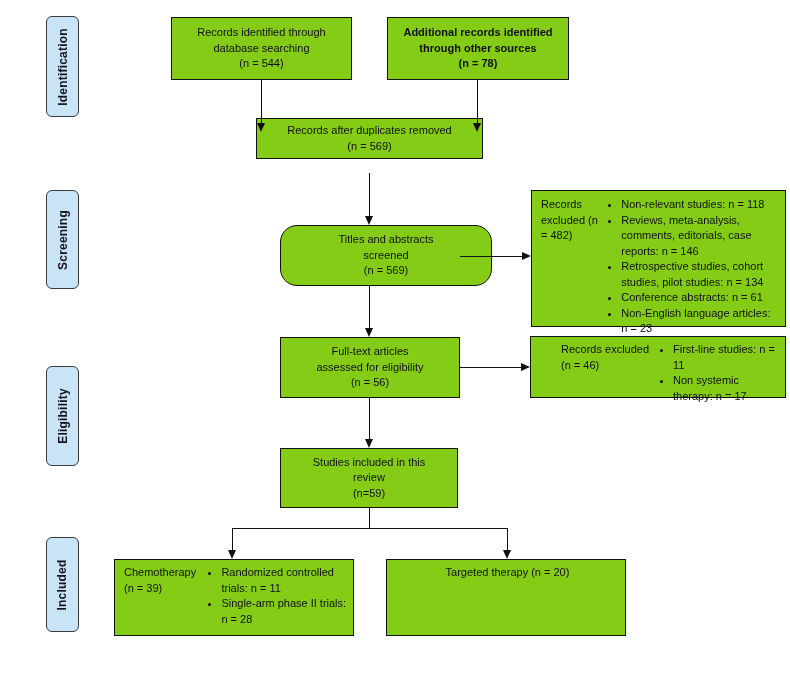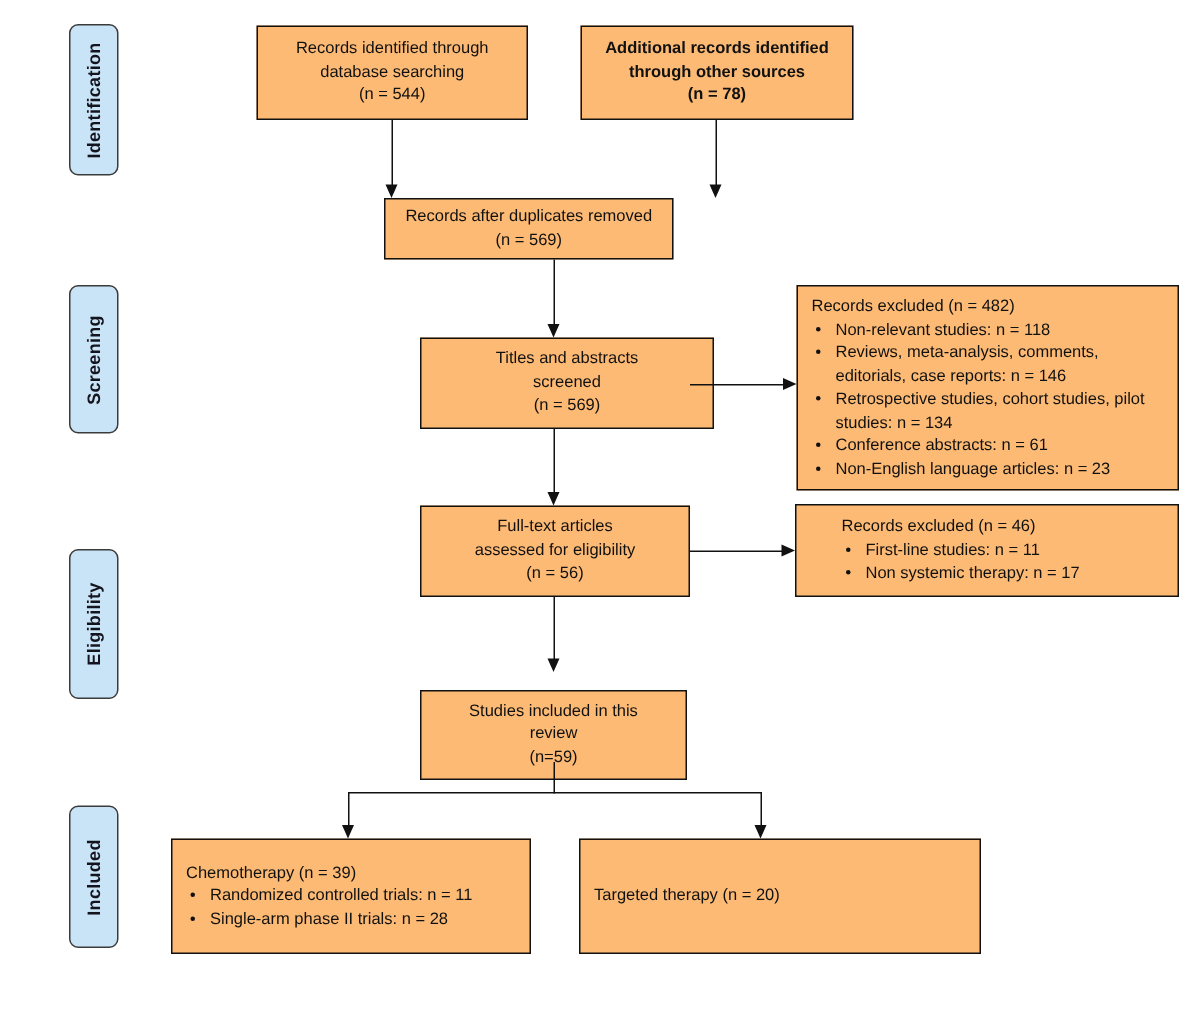--- a/index.html
+++ b/index.html
@@ -31,40 +31,40 @@
     white-space: nowrap;
     font-weight: bold;
     font-size: 12px;
     letter-spacing: 0.2px;
     color: #14141e;
   }
 
   
   .fbox {
     position: absolute;
-    background: #fdba74;
+    background: #84cc16;
     border: 1.5px solid #111111;
     box-sizing: border-box;
   }
   .fbox.center {
     display: flex;
     align-items: center;
     justify-content: center;
     text-align: center;
     font-size: 11px;
     line-height: 1.42;
     white-space: pre-line;
     padding: 2px 4px;
   }
   .fbox.bullets {
     font-size: 11px;
     line-height: 1.41;
     padding: 5px 6px 4px 9px;
     display: flex;
-    flex-direction: column;
+    flex-direction: row;
     justify-content: center;
   }
   .fbox.bullets.toppad { justify-content: flex-start; padding-top: 6px; }
   .fbox.bullets .btitle { margin: 0; }
   .fbox.bullets ul {
     margin: 0;
     padding-left: 16px;
     list-style-type: disc;
   }
 
@@ -112,24 +112,24 @@
     <span>Included</span>
   </div>
 
   <div class="fbox center" style="left:171px; top:17px; width:181px; height:63px;">Records identified through
 database searching
 (n = 544)</div>
   <div class="fbox center" style="left:387px; top:17px; width:182px; height:63px;font-weight:bold;">Additional records identified
 through other sources
 (n = 78)</div>
 
-  <div class="fbox center" style="left:256px; top:132px; width:193px; height:41px;">Records after duplicates removed
+  <div class="fbox center" style="left:256px; top:118px; width:227px; height:41px;">Records after duplicates removed
 (n = 569)</div>
 
-  <div class="fbox center" style="left:280px; top:225px; width:196px; height:61px;">Titles and abstracts
+  <div class="fbox center" style="left:280px; top:225px; width:212px; height:61px;border-radius:17px;">Titles and abstracts
 screened
 (n = 569)</div>
 
   <div class="fbox bullets toppad" style="left:531px; top:190px; width:255px; height:137px;">
     <p class="btitle">Records excluded (n = 482)</p>
     <ul>
       <li>Non-relevant studies: n = 118</li>
       <li>Reviews, meta-analysis, comments, editorials, case reports: n = 146</li>
       <li>Retrospective studies, cohort studies, pilot studies: n = 134</li>
       <li>Conference abstracts: n = 61</li>
@@ -142,33 +142,33 @@
 (n = 56)</div>
 
   <div class="fbox bullets" style="left:530px; top:336px; width:256px; height:62px; padding-left:30px;">
     <p class="btitle">Records excluded (n = 46)</p>
     <ul>
       <li>First-line studies: n = 11</li>
       <li>Non systemic therapy: n = 17</li>
     </ul>
   </div>
 
-  <div class="fbox center" style="left:280px; top:460px; width:178px; height:60px;">Studies included in this
+  <div class="fbox center" style="left:280px; top:448px; width:178px; height:60px;">Studies included in this
 review
 (n=59)</div>
 
   <div class="fbox bullets" style="left:114px; top:559px; width:240px; height:77px;">
     <p class="btitle">Chemotherapy (n = 39)</p>
     <ul>
       <li>Randomized controlled trials: n = 11</li>
       <li>Single-arm phase II trials: n = 28</li>
     </ul>
   </div>
 
-  <div class="fbox bullets" style="left:386px; top:559px; width:268px; height:77px;">
+  <div class="fbox bullets" style="left:386px; top:559px; width:240px; height:77px;">
     <p class="btitle">Targeted therapy (n = 20)</p>
   </div>
 
   <div class="vline" style="left:260.5px; top:80px;  height:44px;"></div>
   <div class="head-down" style="left:256.5px; top:123px;"></div>
 
   <div class="vline" style="left:476.5px; top:80px;  height:44px;"></div>
   <div class="head-down" style="left:472.5px; top:123px;"></div>
 
   <div class="vline" style="left:368.5px; top:173px; height:44px;"></div>

